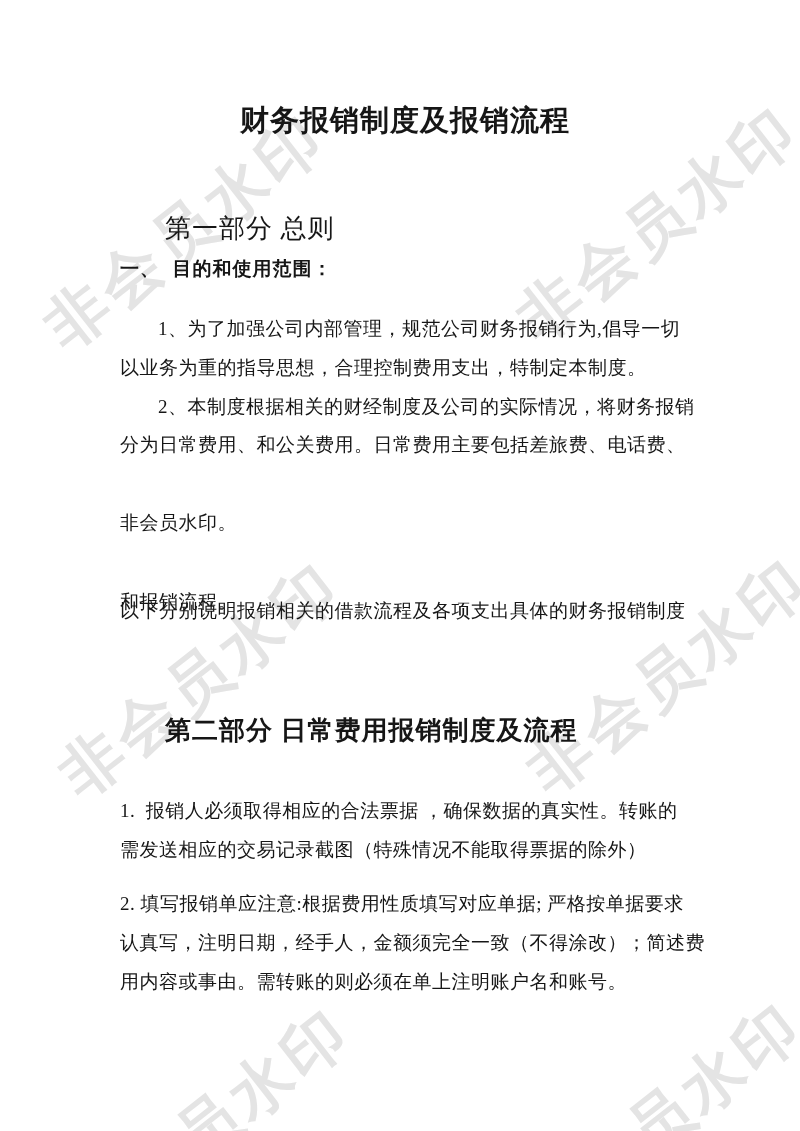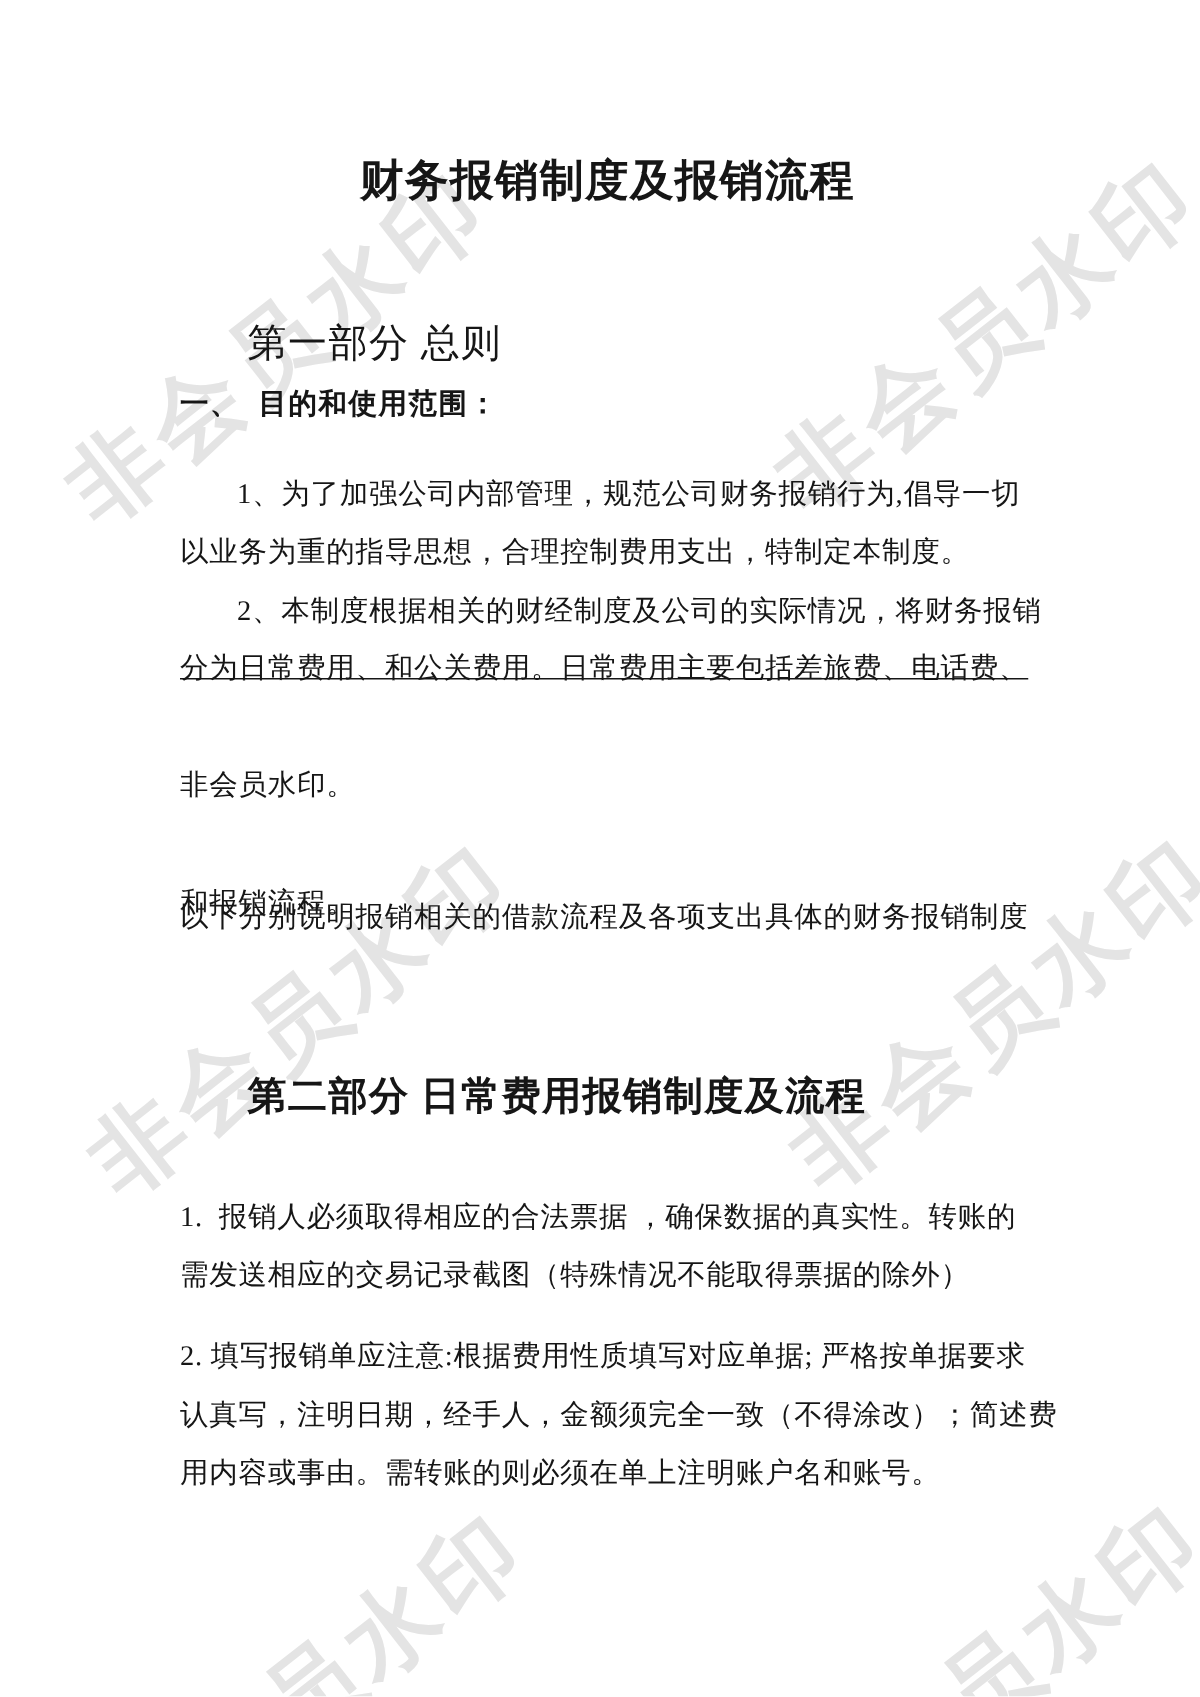--- a/index.html
+++ b/index.html
@@ -66,21 +66,21 @@
   .line{
     position:absolute;
     left:120px;
     font-size:19px;
     letter-spacing:0.5px;
     white-space:pre;
   }
   .line.indent{left:158px;}
   
   .l-p1a0{top:316px;} .l-p1a1{top:355px;}
-  .l-p1b0{top:394px;} .l-p1b1{top:432px;text-decoration:underline;} .l-p1b2{top:471px;} .l-p1b3{top:510px;}
+  .l-p1b0{top:394px;} .l-p1b1{top:432px;} .l-p1b2{top:471px;} .l-p1b3{top:510px;}
   .l-p1c0{top:550px;margin-top:48px;} .l-p1c1{top:589px;}
   
   .l-p2a0{top:798px;} .l-p2a1{top:837px;}
   .l-p2b0{top:891px;} .l-p2b1{top:930px;} .l-p2b2{top:969px;}
 </style>
 </head>
 <body>
 
 <div class="page">
 

